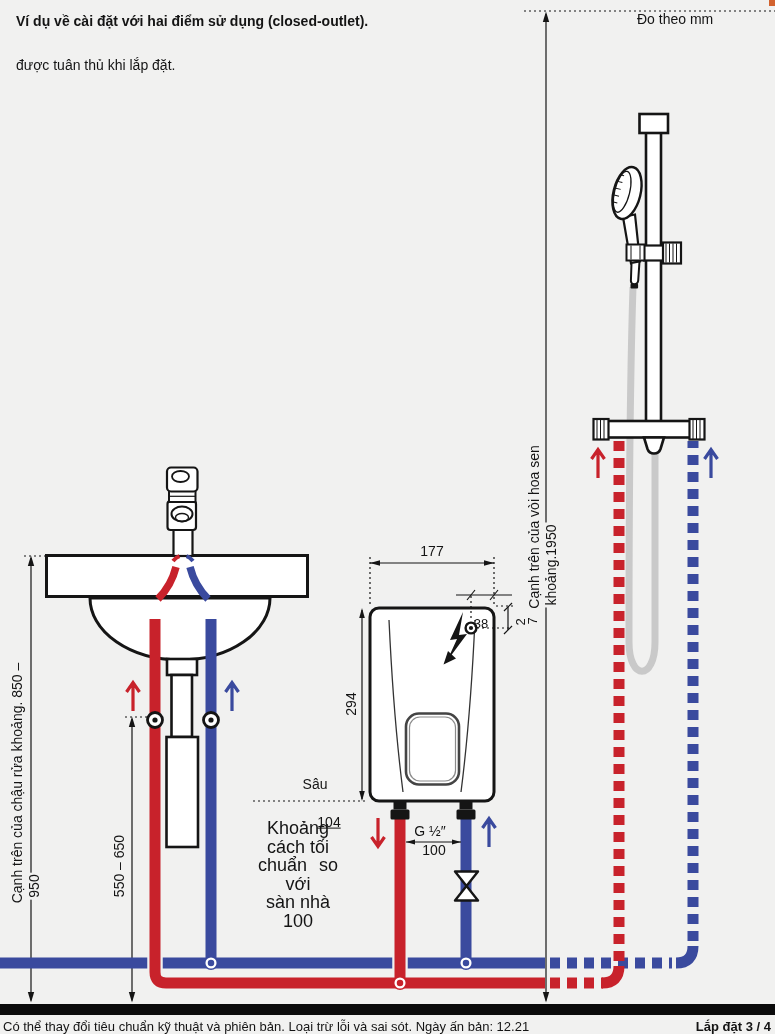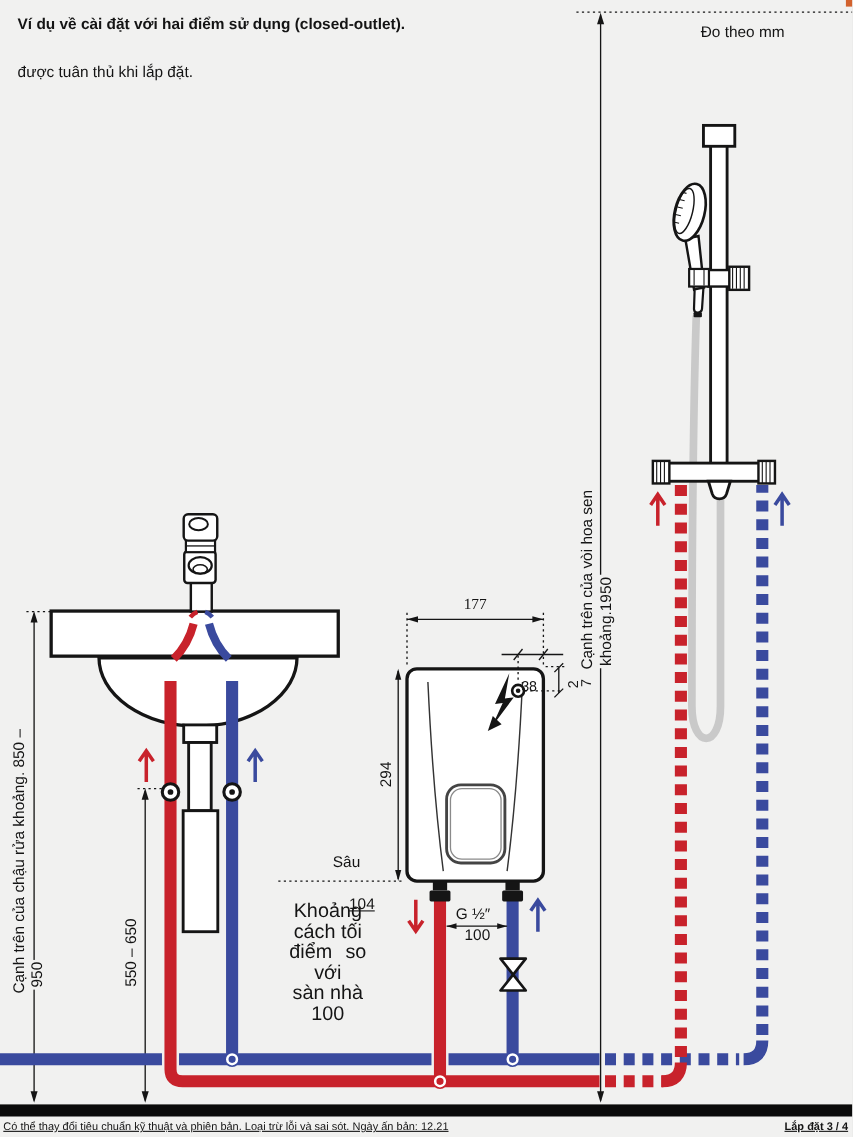--- a/index.html
+++ b/index.html
@@ -30,21 +30,21 @@
   .flowc{stroke:var(--cold);}
   .hatch{stroke:var(--line);stroke-width:1;fill:none;}
 
   
   .lbl{position:absolute;font-size:14px;line-height:1.2;white-space:nowrap;color:#141414;}
   .b{font-weight:bold;}
   .c{transform:translate(-50%,-50%);}
   .v{transform:translate(-50%,-50%) rotate(-90deg);}
   .sm{font-size:13px;}
   .onbg{background:var(--background);padding:0 2px;}
-  .foot{font-size:10px;text-decoration:underline;}
+  .foot{font-size:13px;}
   .block{position:absolute;font-size:18px;line-height:18.5px;text-align:center;}
   .spread{word-spacing:7px;}
 </style>
 </head>
 <body>
 
 <div class="page">
 
 <svg width="775" height="1034" viewBox="0 0 775 1034">
 
@@ -237,35 +237,35 @@
     <path class="flow flowc" d="M 489,847 V 820 M 482.5,828 L 489,818.5 L 495.5,828"></path>
     <path class="flow flowh" d="M 598,478 V 451 M 591.5,459 L 598,449.5 L 604.5,459"></path>
     <path class="flow flowc" d="M 711,478 V 451 M 704.5,459 L 711,449.5 L 717.5,459"></path>
   </g>
 
   <rect x="0" y="1004" width="775" height="11" fill="#0b0b0b"></rect>
 </svg>
 
 <div class="lbl b" style="left:16px;top:13px;">Ví dụ về cài đặt với hai điểm sử dụng (closed-outlet).</div>
 <div class="lbl" style="left:16px;top:57px;">được tuân thủ khi lắp đặt.</div>
-<div class="lbl" style="left:637px;top:21px;">Đo theo mm</div>
-
-<div class="lbl c" style="left:432px;top:551px;font-family:Liberation Serif, serif;">177</div>
+<div class="lbl" style="left:637px;top:11px;">Đo theo mm</div>
+
+<div class="lbl c" style="left:432px;top:551px;">177</div>
 <div class="lbl c sm" style="left:481px;top:586px;margin-top:38px;">38</div>
 <div class="lbl v sm" style="left:521px;top:622px;">2</div>
 <div class="lbl v sm" style="left:533px;top:621px;">7</div>
 <div class="lbl v" style="left:351px;top:704px;">294</div>
 <div class="lbl c" style="left:315px;top:762px;margin-top:22px;">Sâu</div>
 <div class="lbl c" style="left:329px;top:822px;text-decoration:underline;">104</div>
 <div class="lbl c" style="left:430px;top:831px;">G ½″</div>
 <div class="lbl c" style="left:434px;top:850px;text-align:right;">100</div>
 
 <div class="block" style="left:250px;top:819px;width:96px;">
   <div>Khoảng cách tối</div>
-  <div class="spread">điểm so với</div>
+  <div class="spread">chuẩn so với</div>
   <div>sàn nhà 100</div>
 </div>
 
 <div class="lbl v" style="left:119px;top:866px;">550 – 650</div>
 <div class="lbl v" style="left:17px;top:783px;">Cạnh trên của chậu rửa khoảng. 850 –</div>
 <div class="lbl v onbg" style="left:34px;top:886px;">950</div>
 <div class="lbl v" style="left:534px;top:527px;">Cạnh trên của vòi hoa sen</div>
 <div class="lbl v onbg" style="left:551px;top:565px;">khoảng.1950</div>
 
 <div class="lbl foot" style="left:3px;top:1019px;">Có thể thay đổi tiêu chuẩn kỹ thuật và phiên bản. Loại trừ lỗi và sai sót. Ngày ấn bản: 12.21</div>

